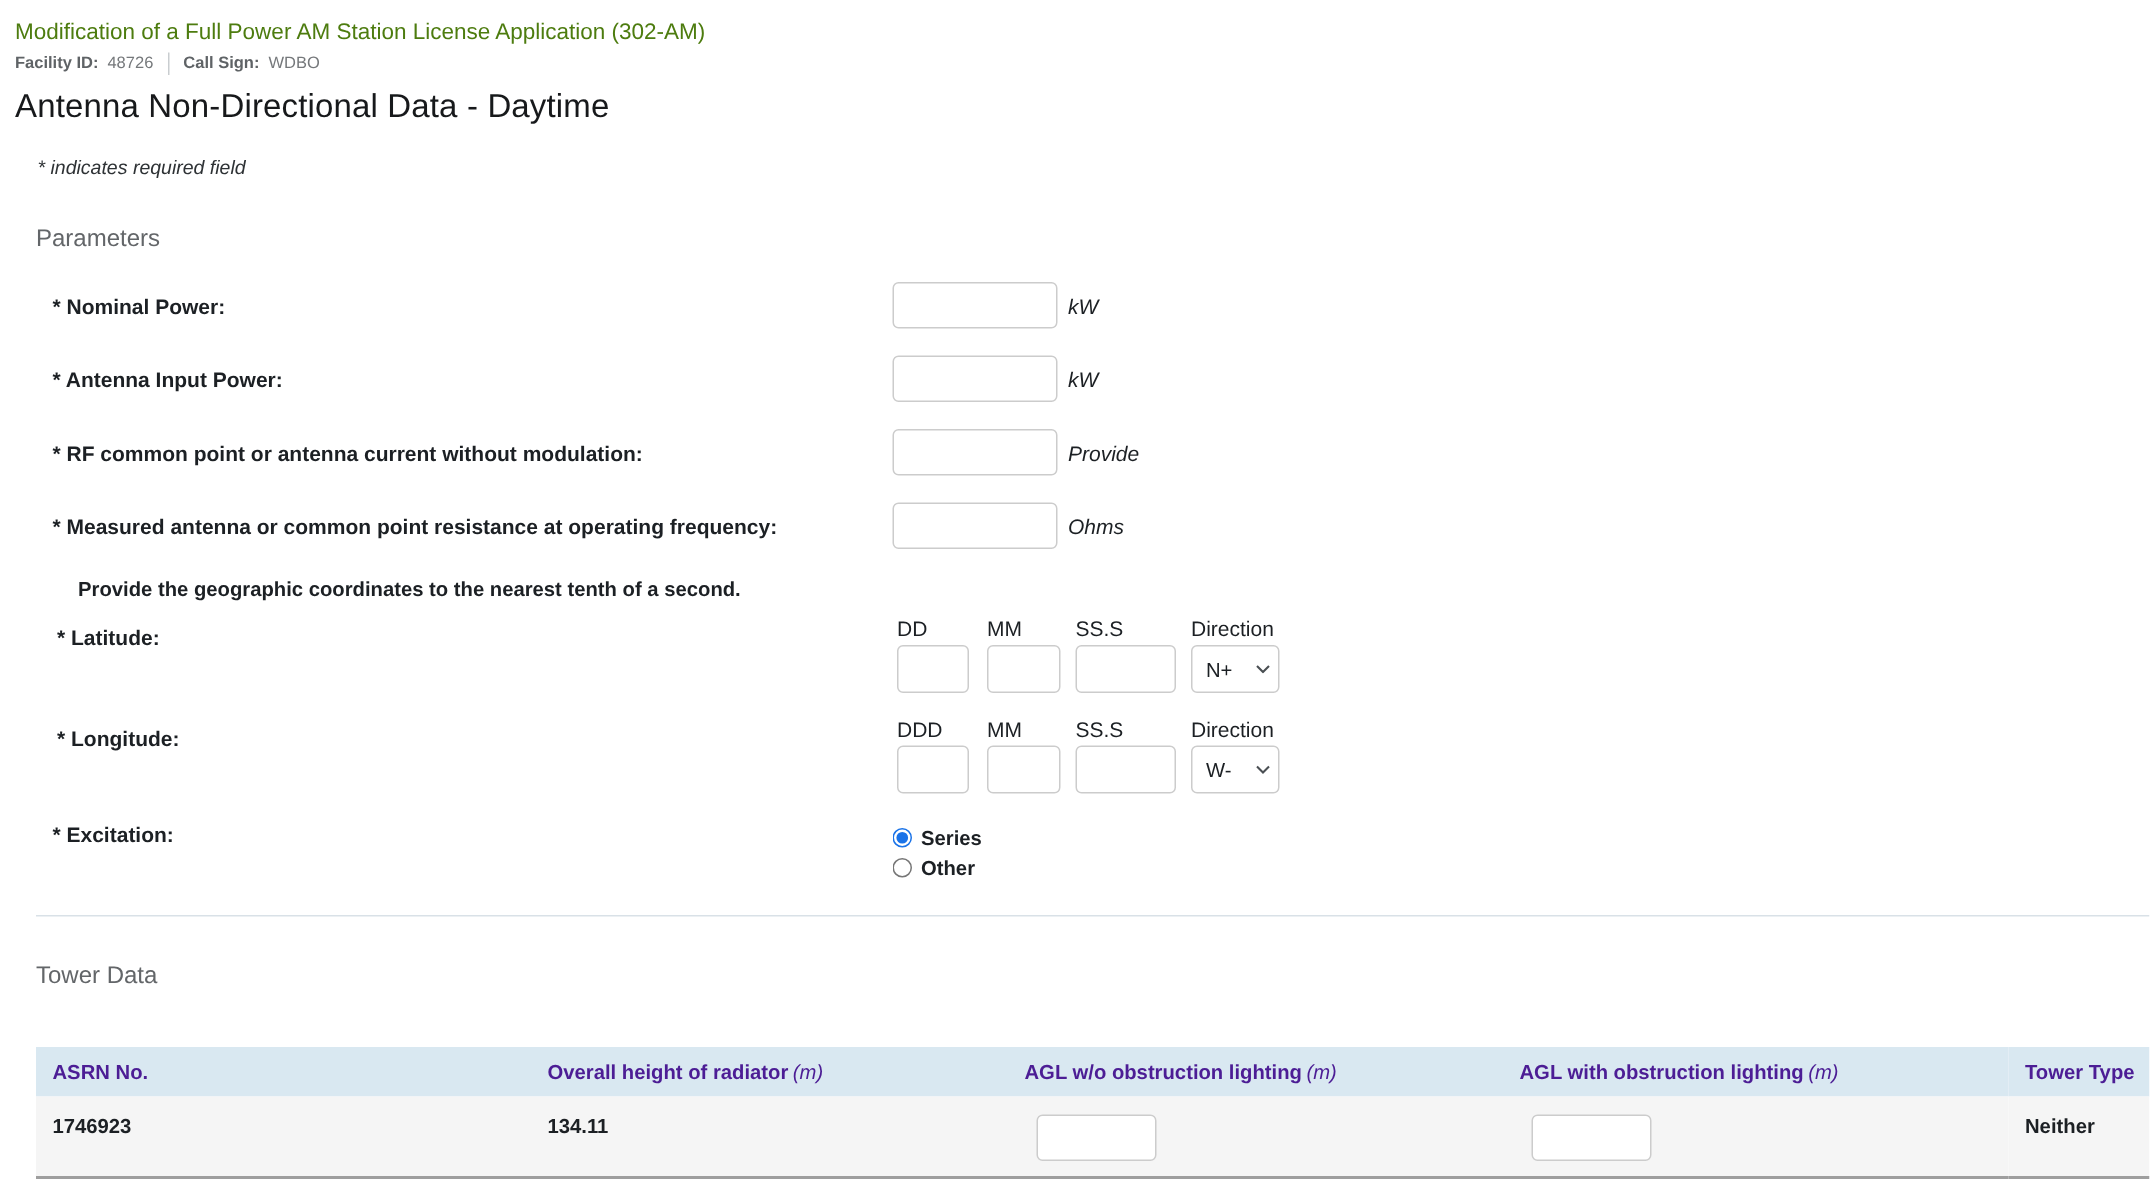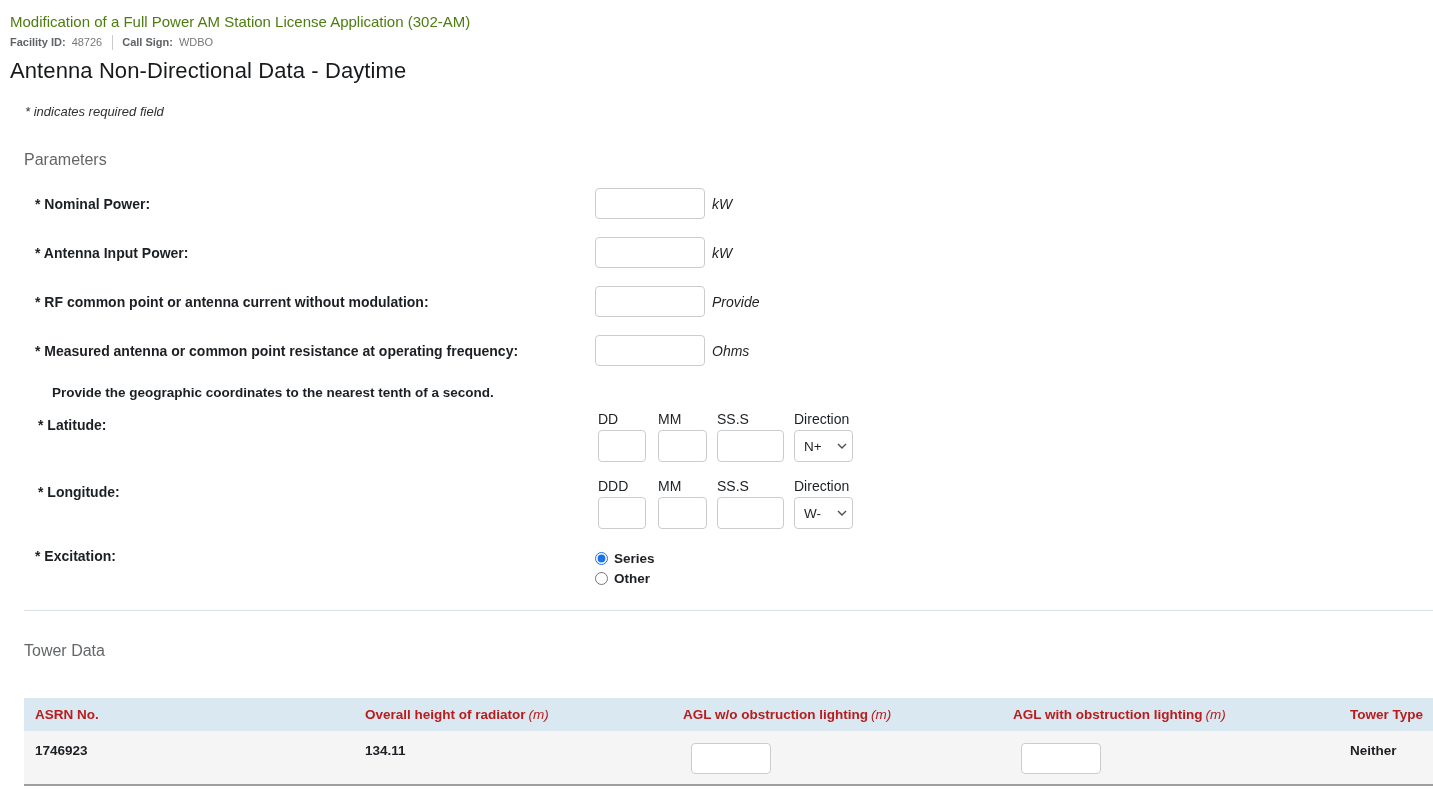--- a/index.html
+++ b/index.html
@@ -75,21 +75,21 @@
   .divider { margin: 22px 0 0 24px; width: 1409px; border-top: 1px solid #d9e1e7; }
 
   
   .tower-table {
     margin: 37px 0 0 24px; width: 1409px;
     border-collapse: collapse; table-layout: fixed;
   }
   .tower-table th {
     background: #d9e8f1; height: 33px;
     text-align: left; vertical-align: middle;
-    font-size: 13.5px; font-weight: 700; color: #b91c1c;
+    font-size: 13.5px; font-weight: 700; color: #4c1d95;
     padding: 0 0 0 11px; white-space: nowrap;
   }
   .tower-table td {
     background: #f5f5f5; height: 54px;
     vertical-align: top; padding: 12px 0 0 11px;
     font-size: 13.5px; font-weight: 700; color: #1c2024;
   }
   .tower-table tbody tr { border-bottom: 2px solid #9e9e9e; }
   .unit-i { font-style: italic; font-weight: 400; margin-left: 3px; }
   .cell-input {

